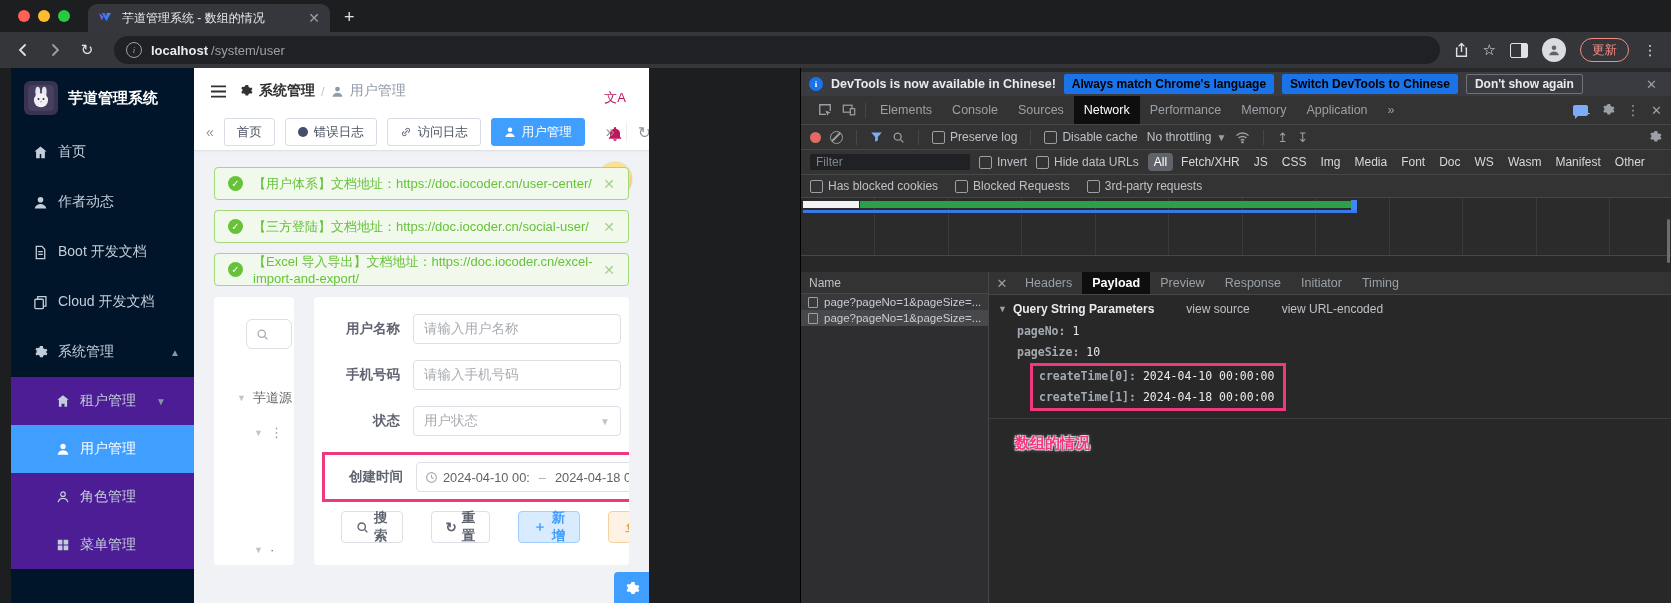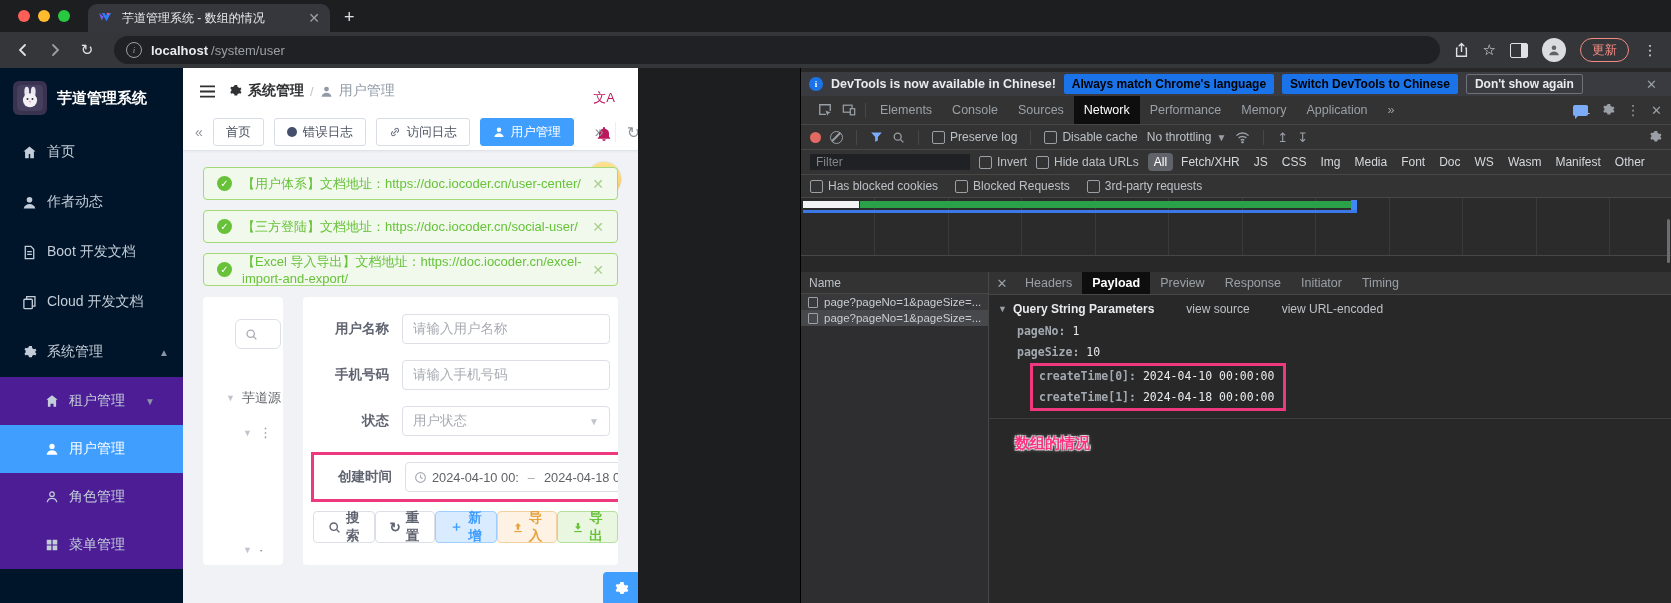--- a/index.html
+++ b/index.html
@@ -25,21 +25,21 @@
   .url-path{color:#9aa0a6;font-size:13px;}
   .tb-right{display:flex;align-items:center;gap:14px;padding-right:4px;}
   .star{color:#dfe1e5;font-size:15px;}
   .panel-ic{width:16px;height:13px;border:1.6px solid #dfe1e5;border-radius:2px;position:relative;}
   .panel-ic span{position:absolute;right:0;top:0;bottom:0;width:6px;background:#dfe1e5;}
   .avatar-btn{width:24px;height:24px;border-radius:50%;background:#dadce0;display:flex;align-items:center;justify-content:center;color:#5f6368;}
   .update-pill{height:22px;border:1px solid #f28b82;border-radius:12px;color:#f28b82;font-size:12.5px;display:flex;align-items:center;padding:0 11px;font-weight:normal;}
   .kebab{color:#dfe1e5;font-size:14px;}
 
   
-  .app{position:absolute;top:68px;left:0;width:638px;bottom:0;background:#f0f2f5;overflow:hidden;}
+  .app{position:absolute;top:68px;left:11px;width:638px;bottom:0;background:#f0f2f5;overflow:hidden;}
   .side{position:absolute;top:0;left:0;width:183px;bottom:0;background:#001529;}
   .logo-row{display:flex;align-items:center;gap:10px;padding:13px 8px 12px 13px;}
   .logo-img{width:34px;height:34px;border-radius:6px;background:#3a3350;display:flex;align-items:center;justify-content:center;flex:none;}
   .brand{color:#fff;font-size:15px;font-weight:bold;white-space:nowrap;}
   .menu-item{height:50px;display:flex;align-items:center;gap:10px;padding:0 14px 0 22px;color:#c3cdd9;font-size:14px;}
   .menu-item .grow{flex:1;}
   .chev{color:#8795a5;font-size:10px;}
   .submenu{background:#4c1d95;}
   .sub-item{height:48px;display:flex;align-items:center;gap:10px;padding:0 14px 0 45px;color:#c3cdd9;font-size:14px;}
   .sub-item.active{background:#409eff;color:#fff;}
@@ -77,21 +77,21 @@
   .caret{color:#c0c4cc;font-size:9px;}
   .form-card{flex:1;background:#fff;border-radius:4px;padding-top:17px;position:relative;overflow:hidden;}
   .frow{display:flex;align-items:center;margin-bottom:16px;}
   .flabel{width:86px;text-align:right;color:#5f6470;font-size:13.5px;font-weight:bold;flex:none;}
   .finput{margin-left:13px;width:208px;height:30px;border:1px solid #dcdfe6;border-radius:4px;display:flex;align-items:center;gap:6px;padding:0 10px;box-sizing:border-box;background:#fff;font-size:13.5px;color:#a8abb2;}
   .finput .dd{margin-left:auto;color:#c0c4cc;font-size:10px;}
   .date-box{border:3px solid #f0387f;width:max-content;padding:7px 13px 7px 0;display:flex;align-items:center;margin:0 0 9px 8px;}
   .date-box .flabel{width:78px;}
   .date-input{margin-left:13px;width:232px;height:30px;border:1px solid #dcdfe6;border-radius:4px;display:flex;align-items:center;gap:5px;padding:0 8px;box-sizing:border-box;font-size:12.8px;color:#606266;white-space:nowrap;}
   .date-sep{color:#a8abb2;padding:0 4px;}
-  .btn-row{display:flex;padding-left:10px;margin-top:9px;}
+  .btn-row{display:flex;gap:28px;padding-left:27px;margin-top:9px;}
   .btn{height:30px;display:inline-flex;align-items:center;gap:5px;padding:0 14px;border:1px solid #dcdfe6;border-radius:4px;background:#fff;color:#5f6470;font-size:13.5px;font-weight:bold;}
   .btn-add{background:#d9ecff;border-color:#9fceff;color:#409eff;}
   .btn-import{background:#fdf2e3;border-color:#f3d19e;color:#e6a23c;}
   .btn-export{background:#eaf7e0;border-color:#b3e19d;color:#67c23a;}
   .gear-float{position:absolute;right:0;top:422px;width:35px;height:33px;background:#409eff;border-radius:4px 0 0 4px;display:flex;align-items:center;justify-content:center;color:#fff;}
 
   
   .devtools{position:absolute;top:68px;left:800px;right:0;bottom:0;background:#282828;color:#bdc1c6;font-size:12px;border-left:1px solid #000;padding-top:4px;box-sizing:border-box;}
   .dt-banner{height:24px;background:#393b40;display:flex;align-items:center;gap:8px;padding:0 8px;}
   .dt-info{width:14px;height:14px;border-radius:50%;background:#1a73e8;color:#fff;font-size:9px;font-weight:bold;display:flex;align-items:center;justify-content:center;font-family:"Liberation Serif",serif;flex:none;}

